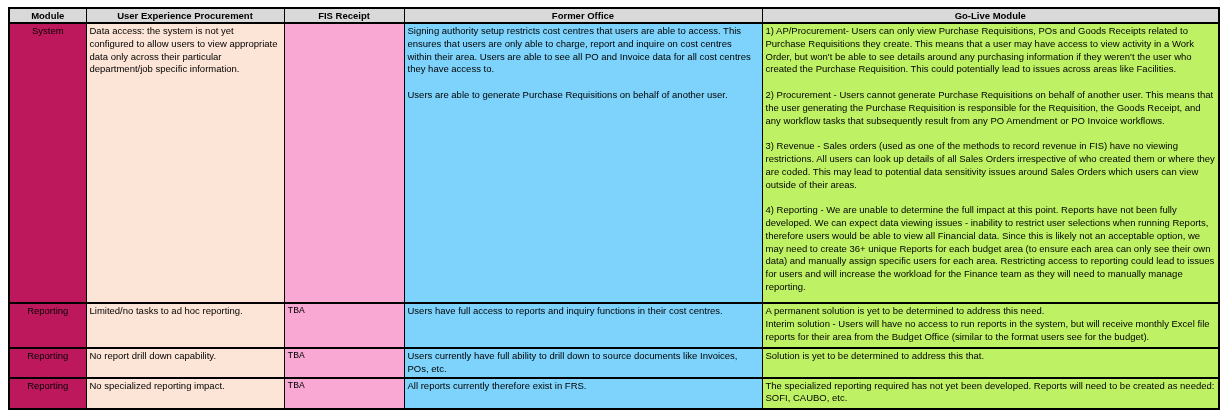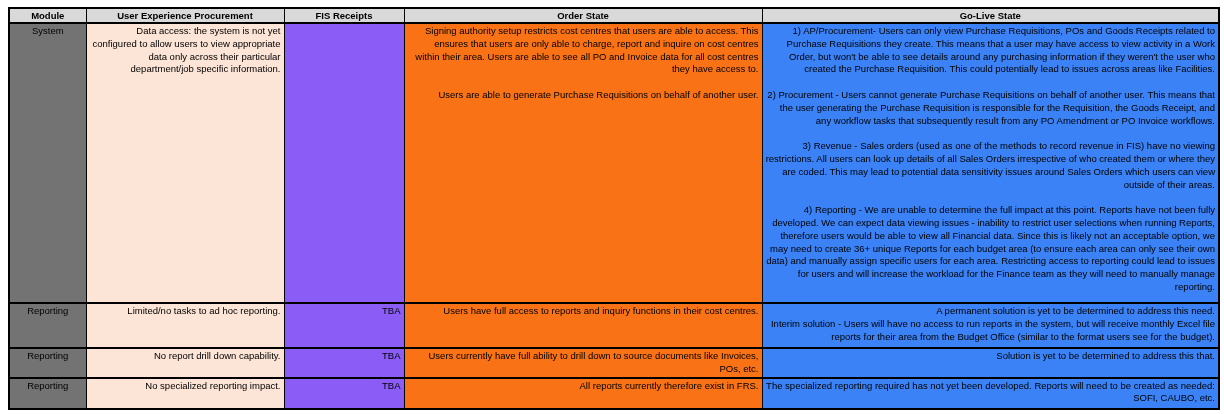--- a/index.html
+++ b/index.html
@@ -40,31 +40,30 @@
     border: 1px solid #000;
     border-top: 2px solid #000;
     border-bottom: 2px solid #000;
     vertical-align: top;
     font-size: 9.5px;
     line-height: 12.8px;
     color: #000;
     padding: 1px 3px 1px 3px;
     overflow: hidden;
     white-space: pre-line;
-    text-align: right;
   }
   td.module {
-    background: #737373;
+    background: #be185d;
     text-align: center;
     white-space: nowrap;
   }
   td.ued    { background: #fce4d6; }
-  td.fis    { background: #8b5cf6; }
-  td.former { background: #f97316; }
-  td.golive { background: #3b82f6; }
+  td.fis    { background: #f9a8d4; font-family: Liberation Mono, monospace; }
+  td.former { background: #7dd3fc; }
+  td.golive { background: #bef264; }
 
   tr.r1 td { height: 280px; }
   tr.r2 td { height: 45px; }
   tr.r3 td { height: 29px; }
   tr.r4 td { height: 31px; }
 </style>
 </head>
 <body>
 
 <div class="sheet">
@@ -73,23 +72,23 @@
       <col class="c-module">
       <col class="c-ued">
       <col class="c-fis">
       <col class="c-former">
       <col class="c-golive">
     </colgroup>
     <thead>
       <tr>
         <th>Module</th>
         <th>User Experience Procurement</th>
-        <th>FIS Receipts</th>
-        <th>Order State</th>
-        <th>Go-Live State</th>
+        <th>FIS Receipt</th>
+        <th>Former Office</th>
+        <th>Go-Live Module</th>
       </tr>
     </thead>
     <tbody>
       <tr class="r1">
         <td class="module">System</td>
         <td class="ued">Data access: the system is not yet configured to allow users to view appropriate data only across their particular department/job specific information.</td>
         <td class="fis"></td>
         <td class="former">Signing authority setup restricts cost centres that users are able to access. This ensures that users are only able to charge, report and inquire on cost centres within their area. Users are able to see all PO and Invoice data for all cost centres they have access to.
 
 Users are able to generate Purchase Requisitions on behalf of another user.</td>

